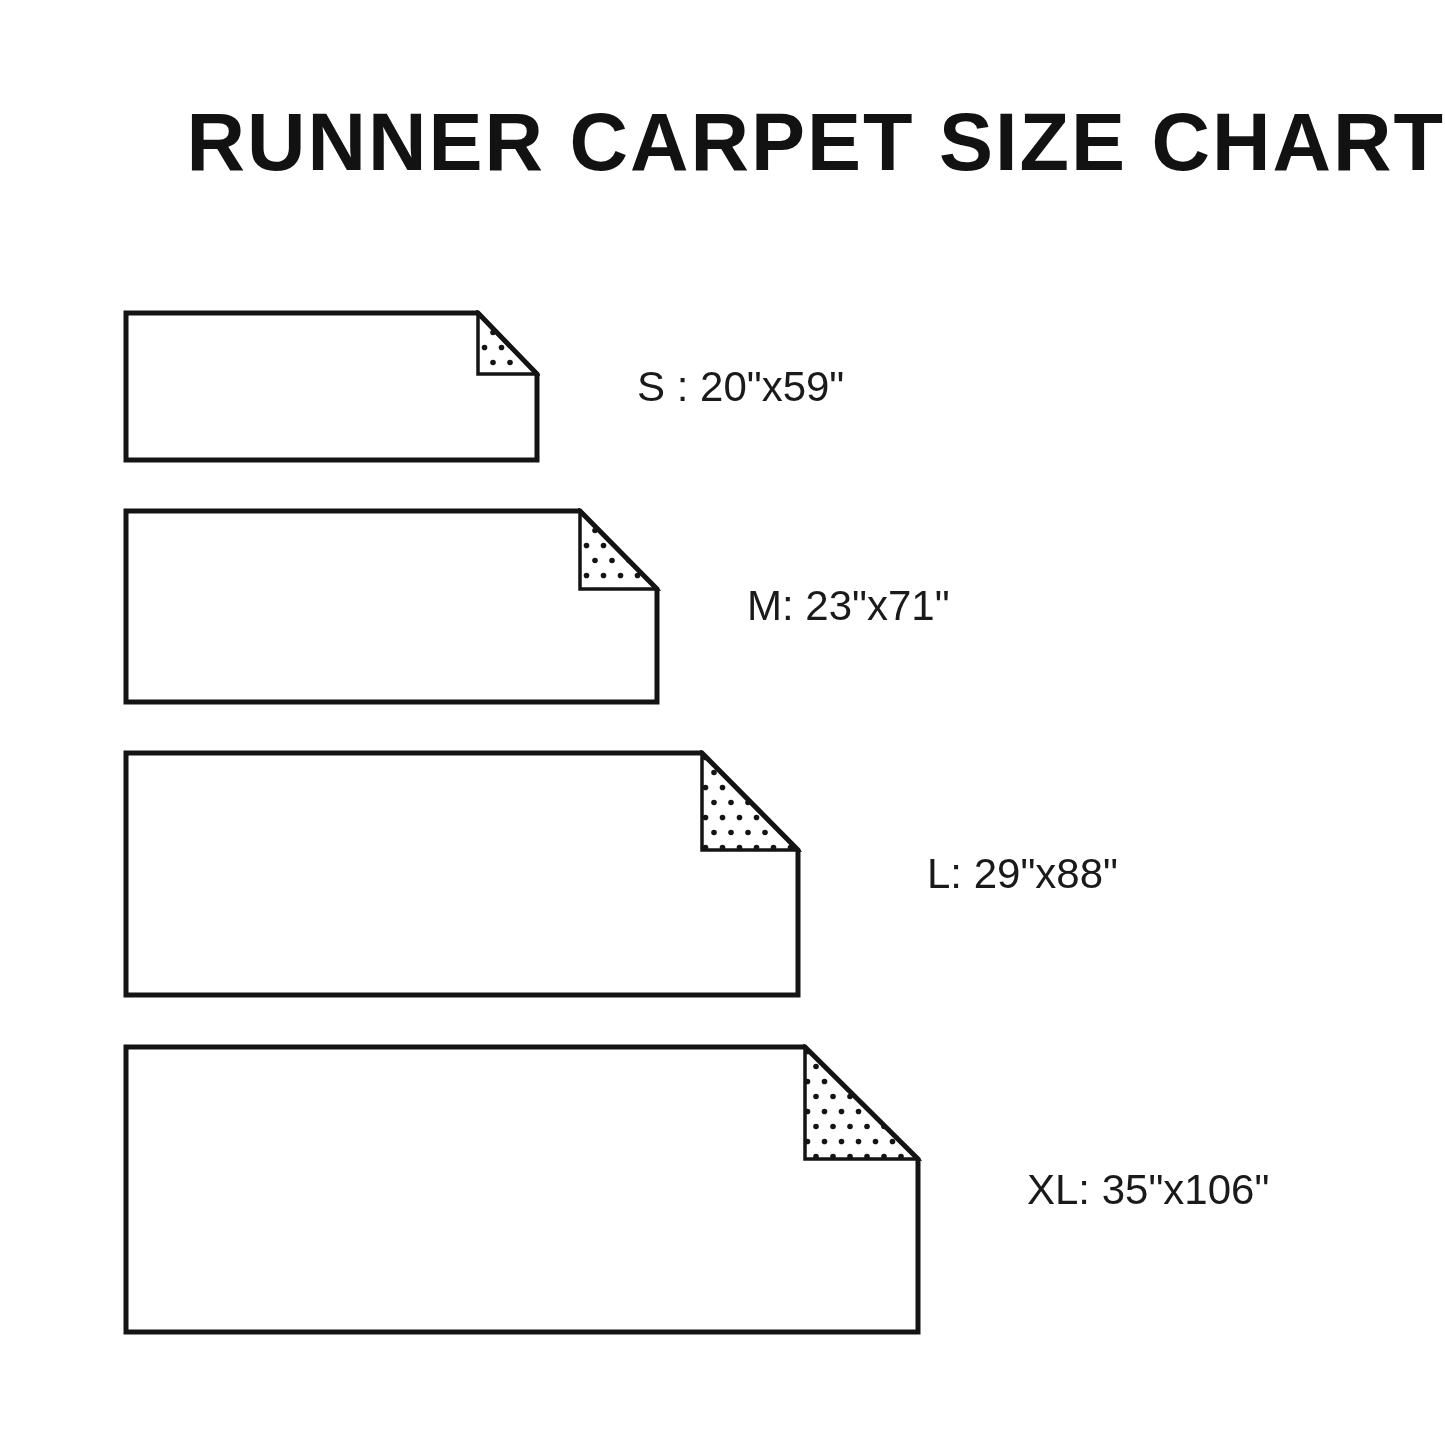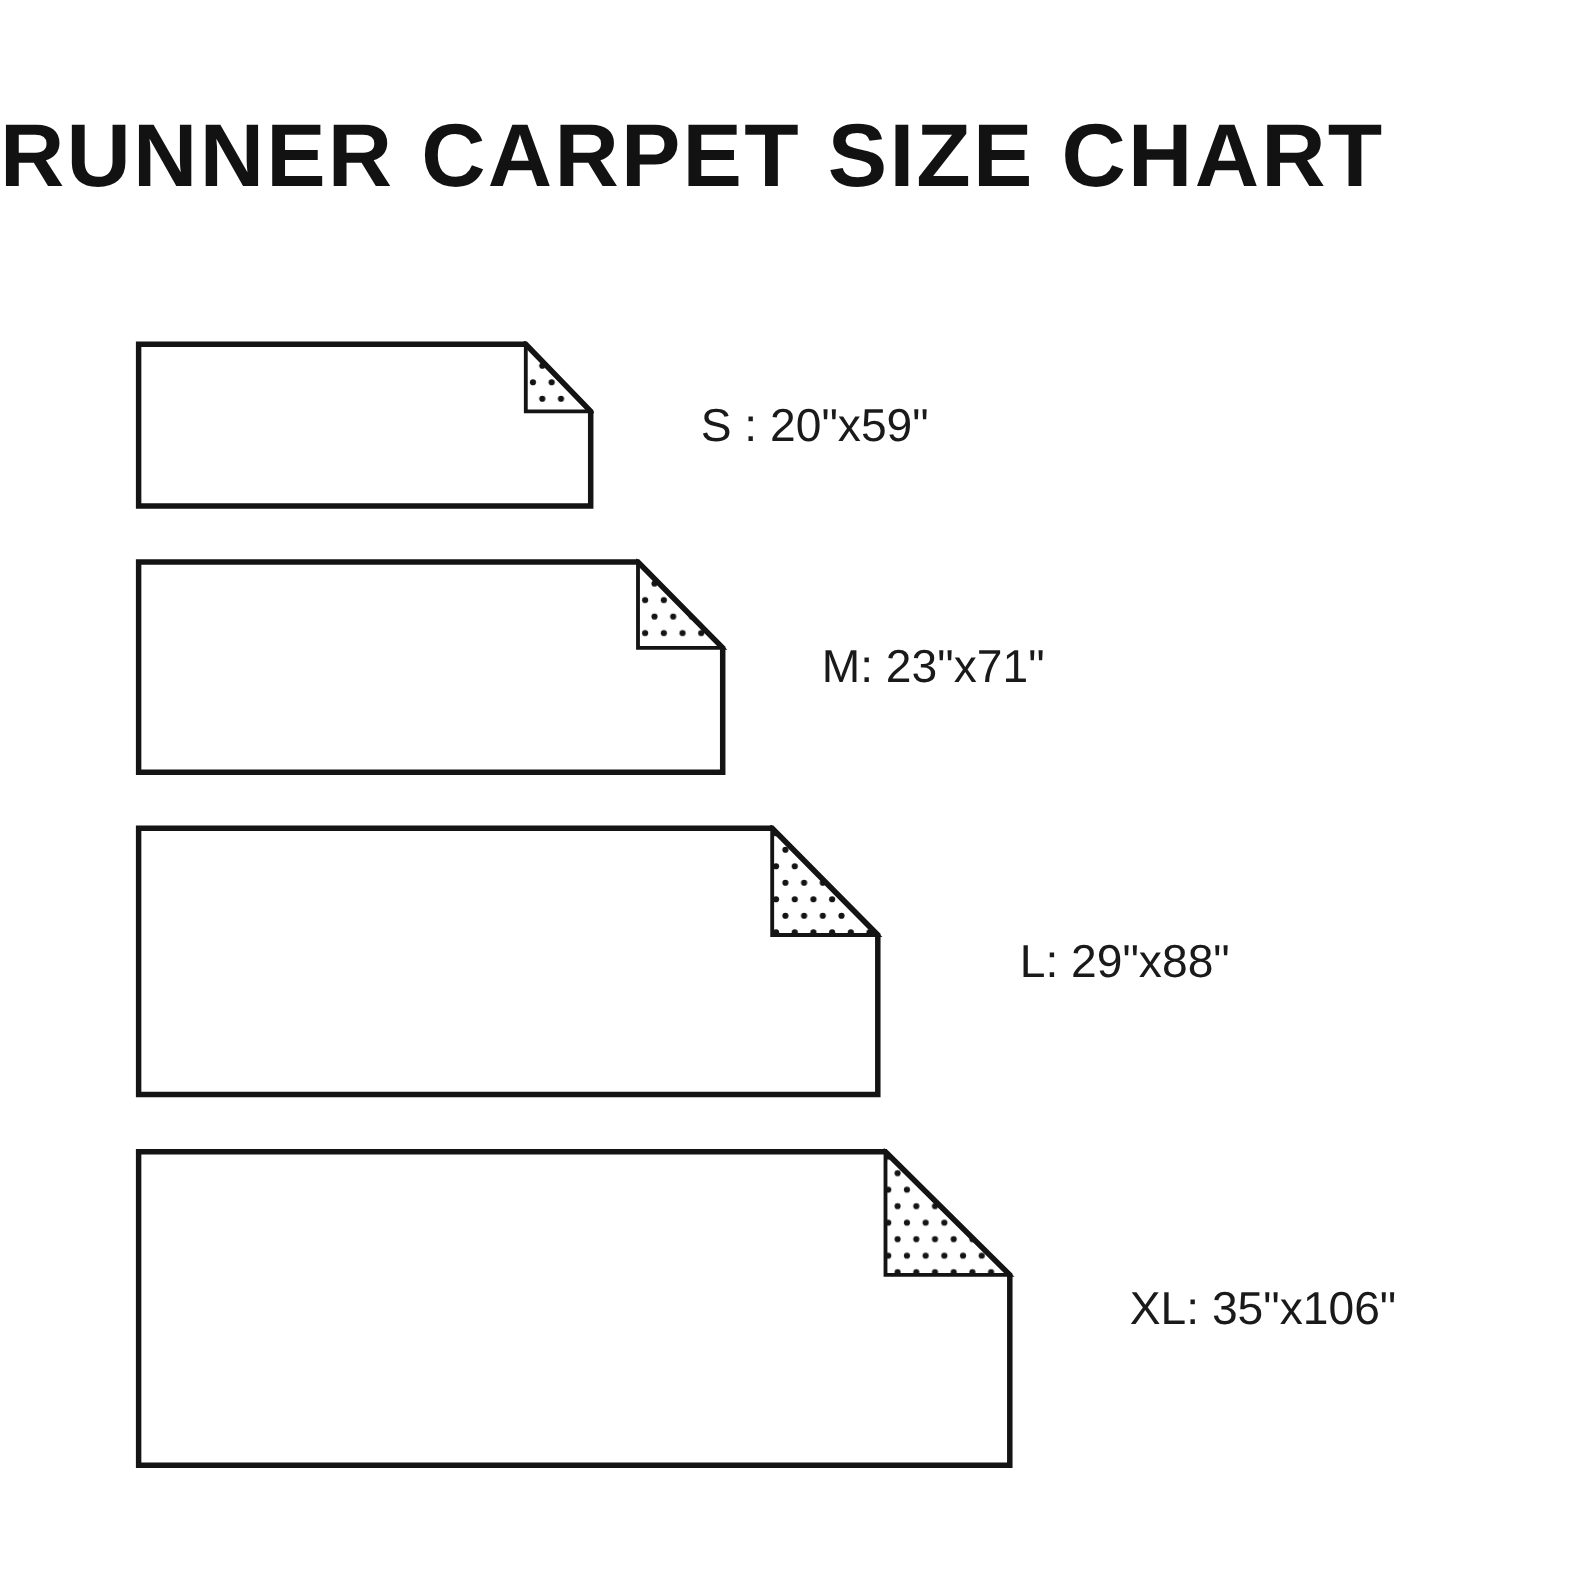--- a/index.html
+++ b/index.html
@@ -14,21 +14,21 @@
     background: #ffffff;
     overflow: hidden;
     font-family: "Liberation Sans", sans-serif;
   }
   .chart-title {
     position: absolute;
     left: 0;
     top: 96px;
     width: 100%;
     margin: 0;
-    text-align: left;
+    text-align: right;
     font-family: "Liberation Sans", sans-serif;
     font-weight: bold;
     font-size: 81px;
     letter-spacing: 2px;
     color: #121212;
     white-space: nowrap;
   }
   .carpet {
     position: absolute;
     display: block;

